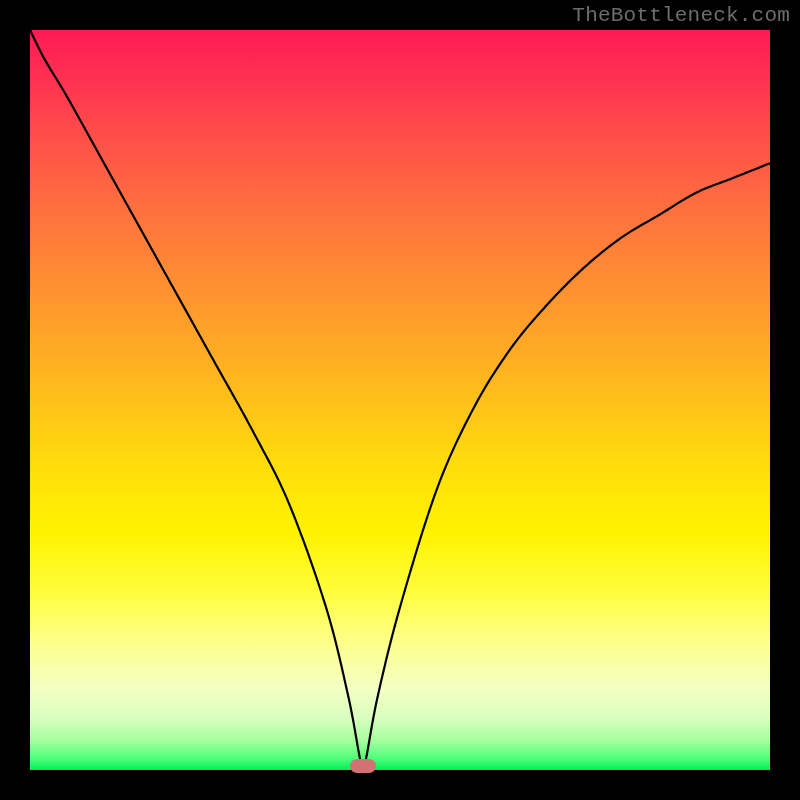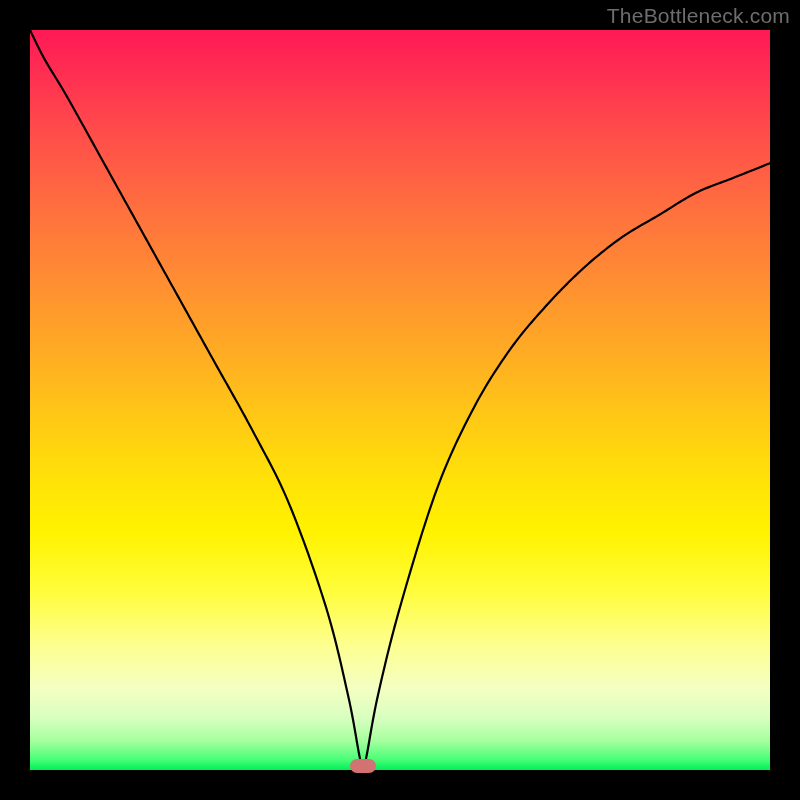--- a/index.html
+++ b/index.html
@@ -61,20 +61,21 @@
     transform: translate(-50%, -50%);
   }
   .watermark {
     position: absolute;
     top: 4px;
     right: 10px;
     color: #6d6d6d;
     font-size: 21px;
     letter-spacing: 0.2px;
     font-weight: 500;
+    font-family: Liberation Mono, monospace;
   }
 </style>
 </head>
 <body>
 
 <div class="frame">
   <div class="watermark">TheBottleneck.com</div>
 
   <div class="plot">
 

